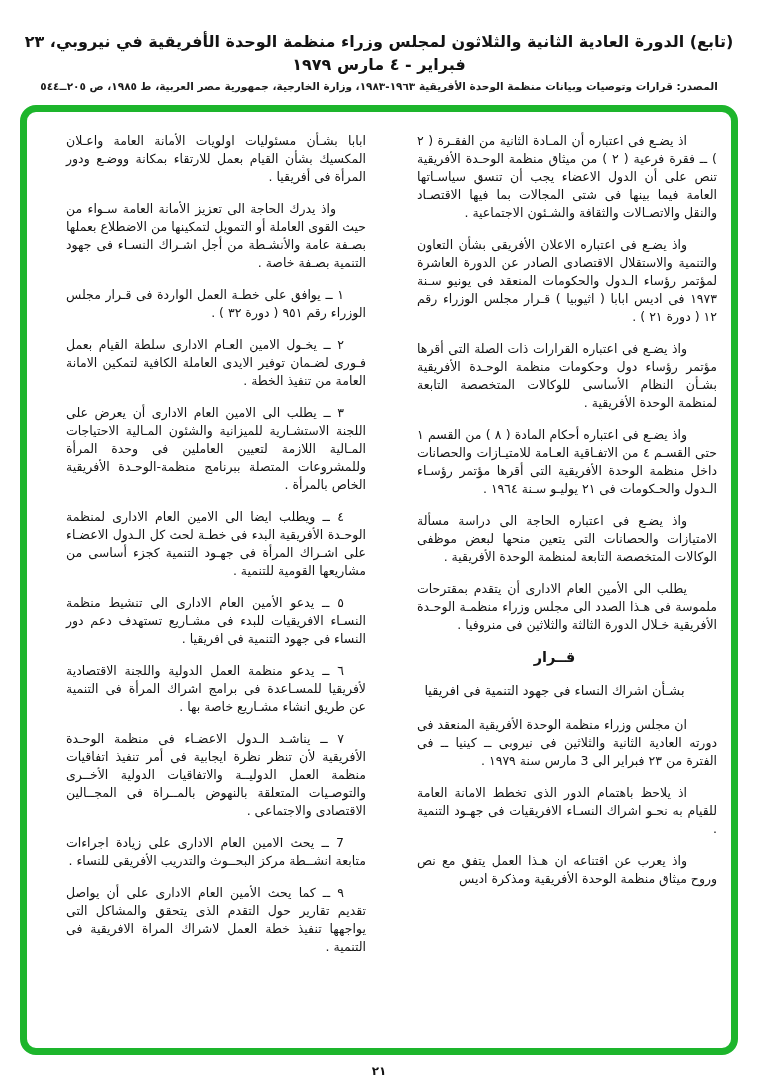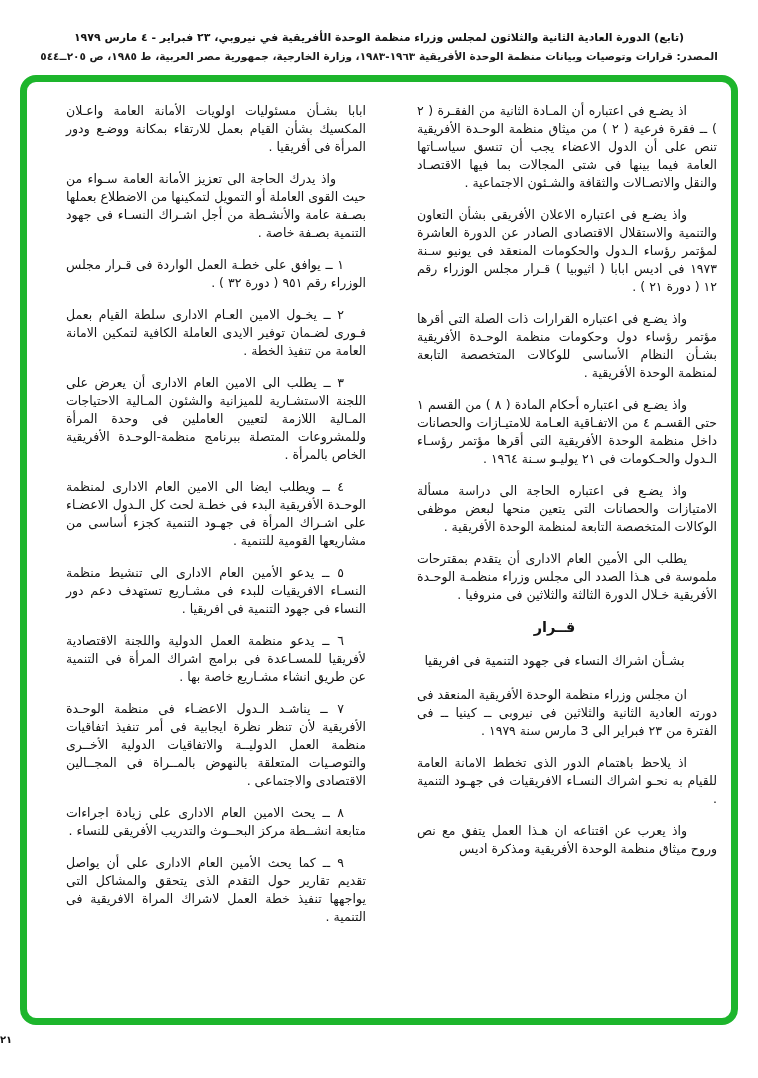--- a/index.html
+++ b/index.html
@@ -11,21 +11,21 @@
     font-family: "DejaVu Sans", sans-serif;
     color: #141414;
     overflow: hidden;
     position: relative;
   }
   .page { padding-top: 30px; }
 
   
   .header { text-align: center; direction: rtl; }
   .header-title {
-    font-size: 11px;
+    font-size: 16px;
     font-weight: bold;
     letter-spacing: 0.2px;
     line-height: 1.45;
     text-align: center;
   }
   .header-source {
     font-size: 10.5px;
     font-weight: bold;
     margin-top: 4px;
     color: #1c1c1c;
@@ -78,22 +78,23 @@
   }
   .res-subtitle {
     text-align: center;
     font-weight: normal;
     font-size: 13px;
     margin-bottom: 16px;
   }
 
   
   .page-number {
+    text-align: center;
     font-weight: bold;
-    font-size: 10px;
+    font-size: 12px;
     margin-top: 9px;
     letter-spacing: 4px;
   }
 </style>
 </head>
 <body>
 
 <div class="page">
 
   <div class="header">
@@ -123,21 +124,21 @@
       <div class="col">
         <p class="para-cont">ابابا بشـأن مسئوليات اولويات الأمانة العامة واعـلان المكسيك بشأن القيام بعمل للارتقاء بمكانة ووضـع ودور المرأة فى أفريقيا .</p>
         <p class="para">واذ يدرك الحاجة الى تعزيز الأمانة العامة سـواء من حيث القوى العاملة أو التمويل لتمكينها من الاضطلاع بعملها بصـفة عامة والأنشـطة من أجل اشـراك النسـاء فى جهود التنمية بصـفة خاصة .</p>
         <p class="list-item">١ ــ يوافق على خطـة العمل الواردة فى قـرار مجلس الوزراء رقم ٩٥١ ( دورة ٣٢ ) .</p>
         <p class="list-item">٢ ــ يخـول الامين العـام الادارى سلطة القيام بعمل فـورى لضـمان توفير الايدى العاملة الكافية لتمكين الامانة العامة من تنفيذ الخطة .</p>
         <p class="list-item">٣ ــ يطلب الى الامين العام الادارى أن يعرض على اللجنة الاستشـارية للميزانية والشئون المـالية الاحتياجات المـالية اللازمة لتعيين العاملين فى وحدة المرأة وللمشروعات المتصلة ببرنامج منظمة-الوحـدة الأفريقية الخاص بالمرأة .</p>
         <p class="list-item">٤ ــ ويطلب ايضا الى الامين العام الادارى لمنظمة الوحـدة الأفريقية البدء فى خطـة لحث كل الـدول الاعضـاء على اشـراك المرأة فى جهـود التنمية كجزء أساسى من مشاريعها القومية للتنمية .</p>
         <p class="list-item">٥ ــ يدعو الأمين العام الادارى الى تنشيط منظمة النسـاء الافريقيات للبدء فى مشـاريع تستهدف دعم دور النساء فى جهود التنمية فى افريقيا .</p>
         <p class="list-item">٦ ــ يدعو منظمة العمل الدولية واللجنة الاقتصادية لأفريقيا للمسـاعدة فى برامج اشراك المرأة فى التنمية عن طريق انشاء مشـاريع خاصة بها .</p>
         <p class="list-item">٧ ــ يناشـد الـدول الاعضـاء فى منظمة الوحـدة الأفريقية لأن تنظر نظرة ايجابية فى أمر تنفيذ اتفاقيات منظمة العمل الدوليــة والاتفاقيات الدولية الأخــرى والتوصـيات المتعلقة بالنهوض بالمــراة فى المجــالين الاقتصادى والاجتماعى .</p>
-        <p class="list-item">٨ ــ يحث الامين العام الادارى على زيادة اجراءات متابعة انشــطة مركز البحــوث والتدريب الأفريقى للنساء .</p>
+        <p class="list-item">7 ــ يحث الامين العام الادارى على زيادة اجراءات متابعة انشــطة مركز البحــوث والتدريب الأفريقى للنساء .</p>
         <p class="list-item">٩ ــ كما يحث الأمين العام الادارى على أن يواصل تقديم تقارير حول التقدم الذى يتحقق والمشاكل التى يواجهها تنفيذ خطة العمل لاشراك المراة الافريقية فى التنمية .</p>
       </div>
 
     </div>
   </div>
 
   <div class="page-number">٢١</div>
 
 </div>
 

